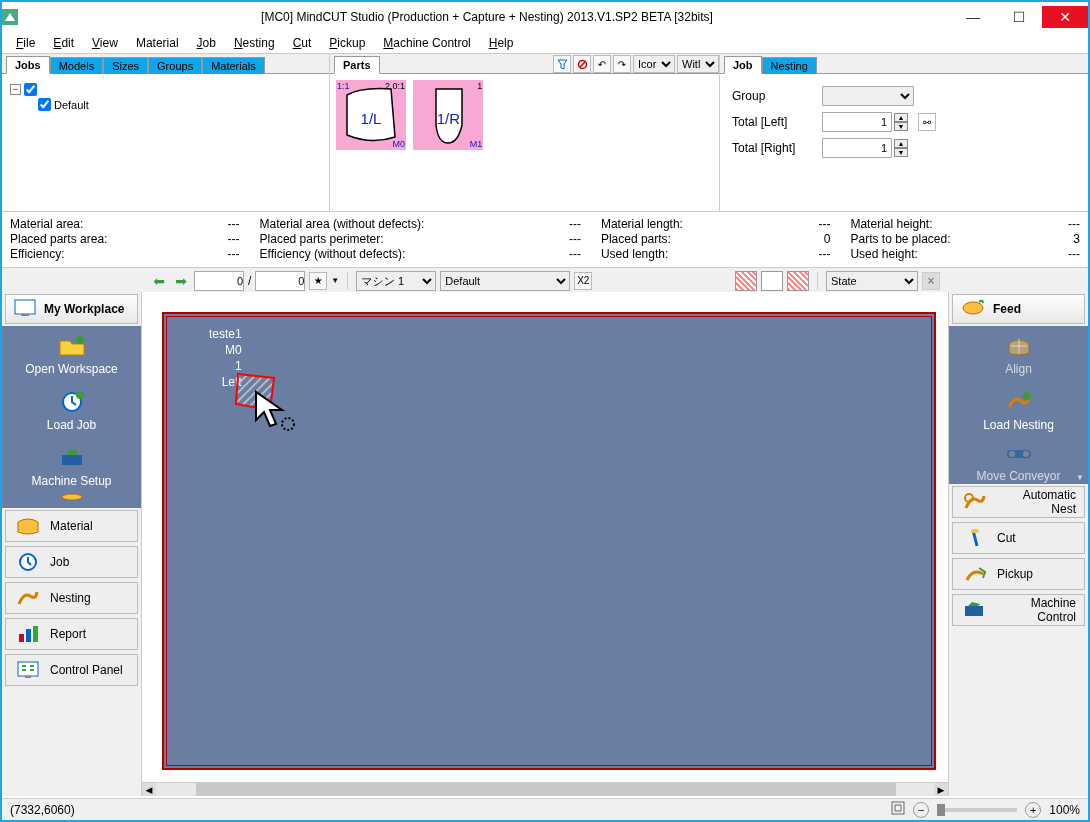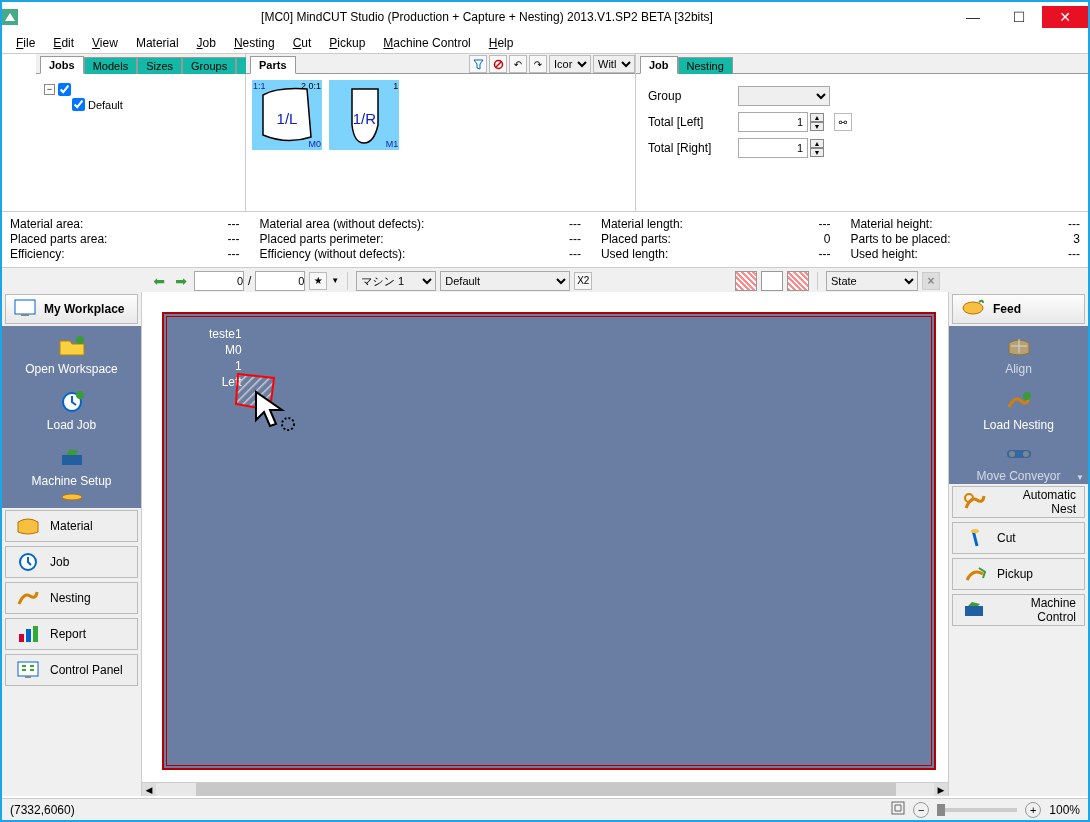--- a/index.html
+++ b/index.html
@@ -17,38 +17,38 @@
 
 .menubar { height: 22px; background: #fff; border-bottom: 1px solid #ccc; display: flex; align-items: center; padding: 0 6px; gap: 2px; }
 .menubar .menuitem { padding: 2px 8px; cursor: pointer; }
 .menubar .menuitem .ul { text-decoration: underline; }
 
 
 .upper { height: 158px; display: flex; border-bottom: 1px solid #ccc; }
 .panel { display: flex; flex-direction: column; border-right: 1px solid #ccc; }
 .panel:last-child { border-right: none; }
 .tabstrip { height: 20px; display: flex; border-bottom: 1px solid #999; background: #f0f0f0; align-items: flex-end; padding-left: 4px; gap: 0; }
-.tab { padding: 2px 8px 2px 8px; border: 1px solid #999; border-bottom: none; background: #14b8a6; cursor: pointer; font-size: 11px; position: relative; top: 1px; }
+.tab { padding: 2px 8px 2px 8px; border: 1px solid #999; border-bottom: none; background: #0ea5e9; cursor: pointer; font-size: 11px; position: relative; top: 1px; }
 .tab.active { background: #fff; font-weight: bold; border-bottom: 1px solid #fff; }
 .panel-body { flex: 1; background: #fff; padding: 4px; overflow: hidden; }
 
-.left-panel { width: 244px; padding-left: 34px; }
+.left-panel { width: 328px; }
 .tree-root { padding: 4px; }
 .tree-node { display: flex; align-items: center; gap: 3px; padding: 1px 0; }
 .tree-toggle { width: 11px; height: 11px; border: 1px solid #888; display: inline-flex; align-items: center; justify-content: center; font-size: 9px; line-height: 1; cursor: pointer; }
 .tree-check { width: 13px; height: 13px; }
 .tree-label { font-size: 11px; }
 
 .mid-panel { width: 390px; }
 .mid-panel .tabstrip { position: relative; }
 .mid-panel .toolbar-right { margin-left: auto; display: flex; align-items: center; gap: 2px; height: 18px; }
 .tbtn { width: 18px; height: 18px; border: 1px solid #bbb; background: #f8f8f8; display: flex; align-items: center; justify-content: center; cursor: pointer; font-size: 10px; }
 .tsel { height: 18px; font-size: 11px; border: 1px solid #bbb; }
 
-.partcard { display: inline-block; width: 70px; height: 70px; background: #7dd3fc; position: relative; margin: 2px; }
+.partcard { display: inline-block; width: 70px; height: 70px; background: #f9a8d4; position: relative; margin: 2px; }
 .partcard .corner { position: absolute; font-size: 9px; color: #000; }
 .partcard .tl { top: 1px; left: 1px; color: #1020c0; }
 .partcard .tr { top: 1px; right: 1px; }
 .partcard .br { bottom: 1px; right: 1px; color: #1020c0; }
 .partcard svg { position: absolute; top: 5px; left: 5px; width: 60px; height: 60px; }
 .partcard .lbl { position: absolute; top: 30px; left: 0; right: 0; text-align: center; font-size: 15px; color: #1020c0; }
 
 .right-panel { flex: 1; }
 .props { display: grid; grid-template-columns: 80px 1fr; gap: 6px 10px; padding: 8px; align-items: center; font-size: 11px; }
 .props select, .props input { height: 20px; border: 1px solid #aaa; padding: 0 4px; font-size: 11px; }

